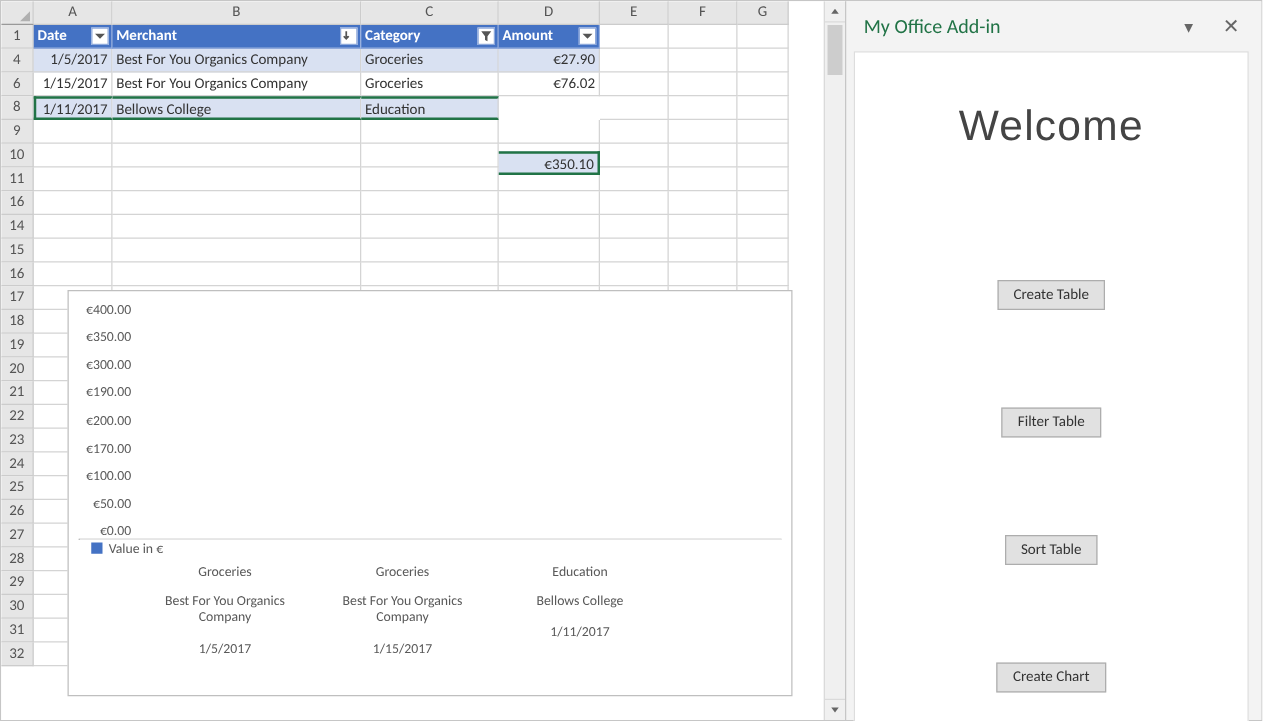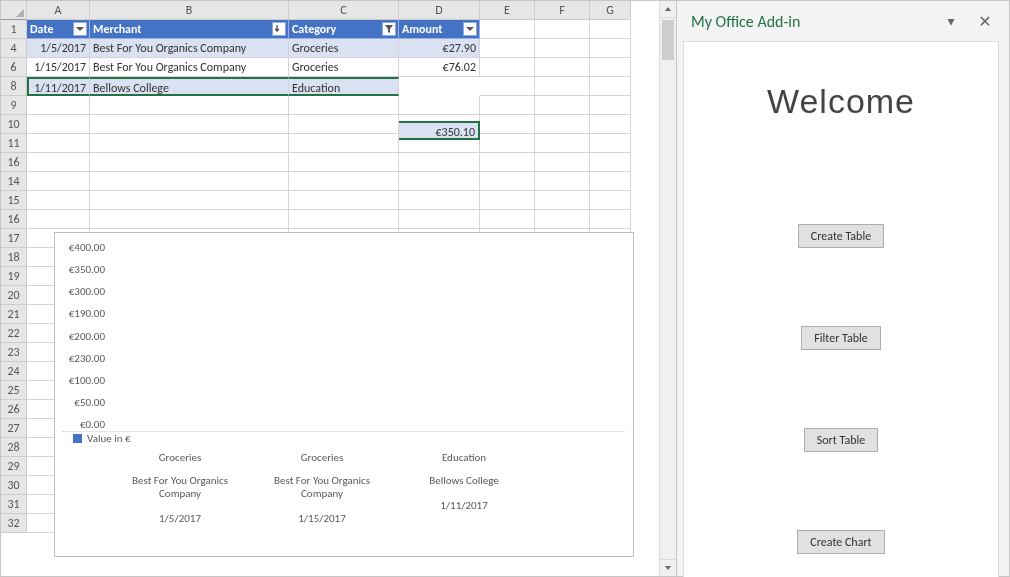--- a/index.html
+++ b/index.html
@@ -388,21 +388,21 @@
     </div>
 
     <div class="chart">
       <div class="plot">
         <div class="yaxis">
           <span>€400.00</span>
           <span>€350.00</span>
           <span>€300.00</span>
           <span>€190.00</span>
           <span>€200.00</span>
-          <span>€230.00</span>
+          <span>€170.00</span>
           <span>€100.00</span>
           <span>€50.00</span>
           <span>€0.00</span>
         </div>
         <div class="plotarea">
           <div class="gridline" style="top:0%"></div>
           <div class="gridline" style="top:12.5%"></div>
           <div class="gridline" style="top:25%"></div>
           <div class="gridline" style="top:37.5%"></div>
           <div class="gridline" style="top:50%"></div>

